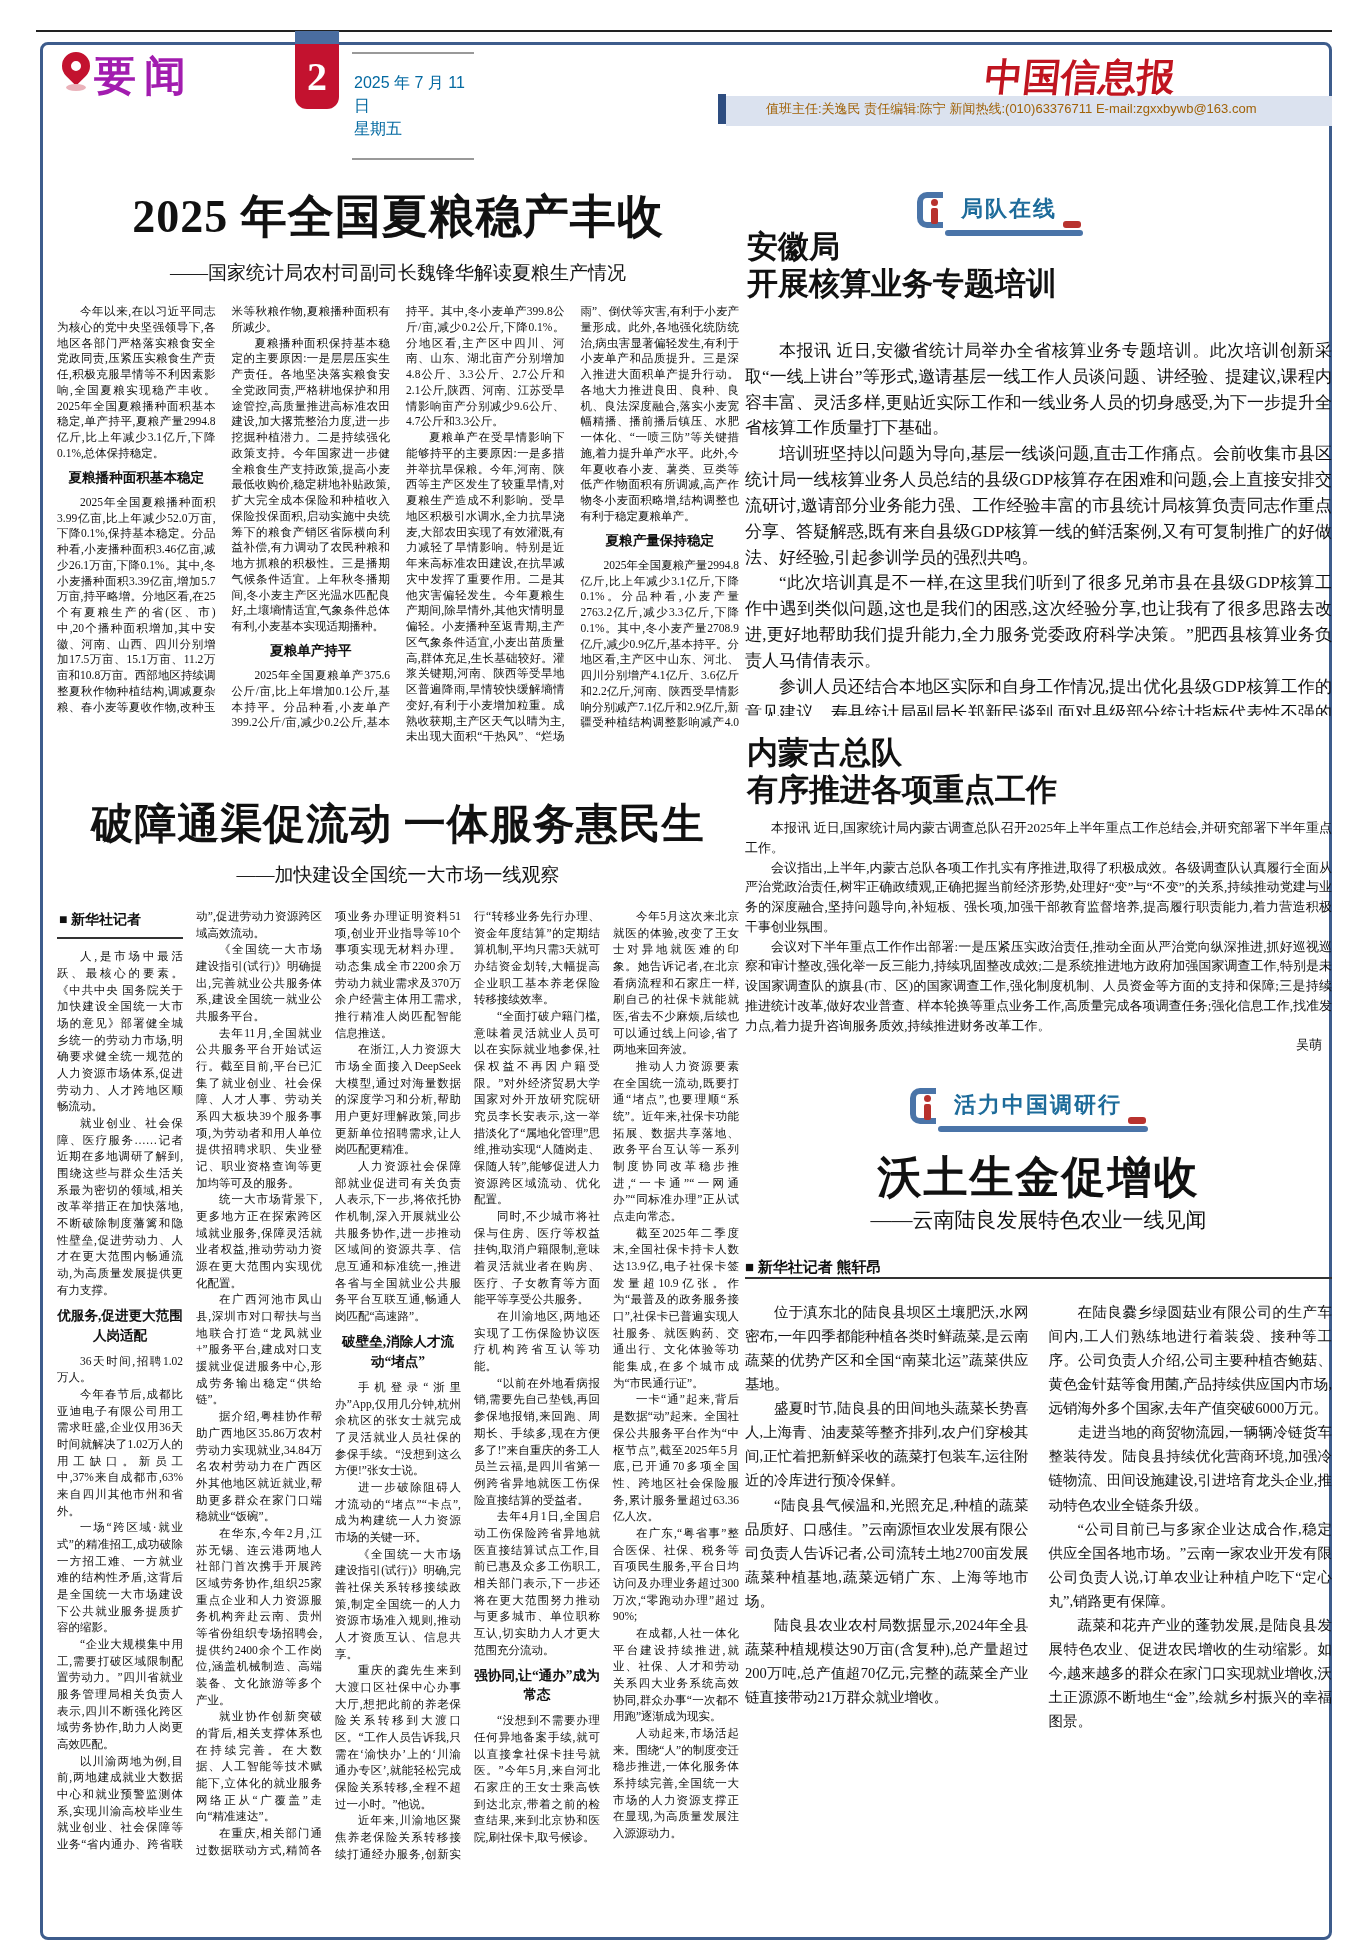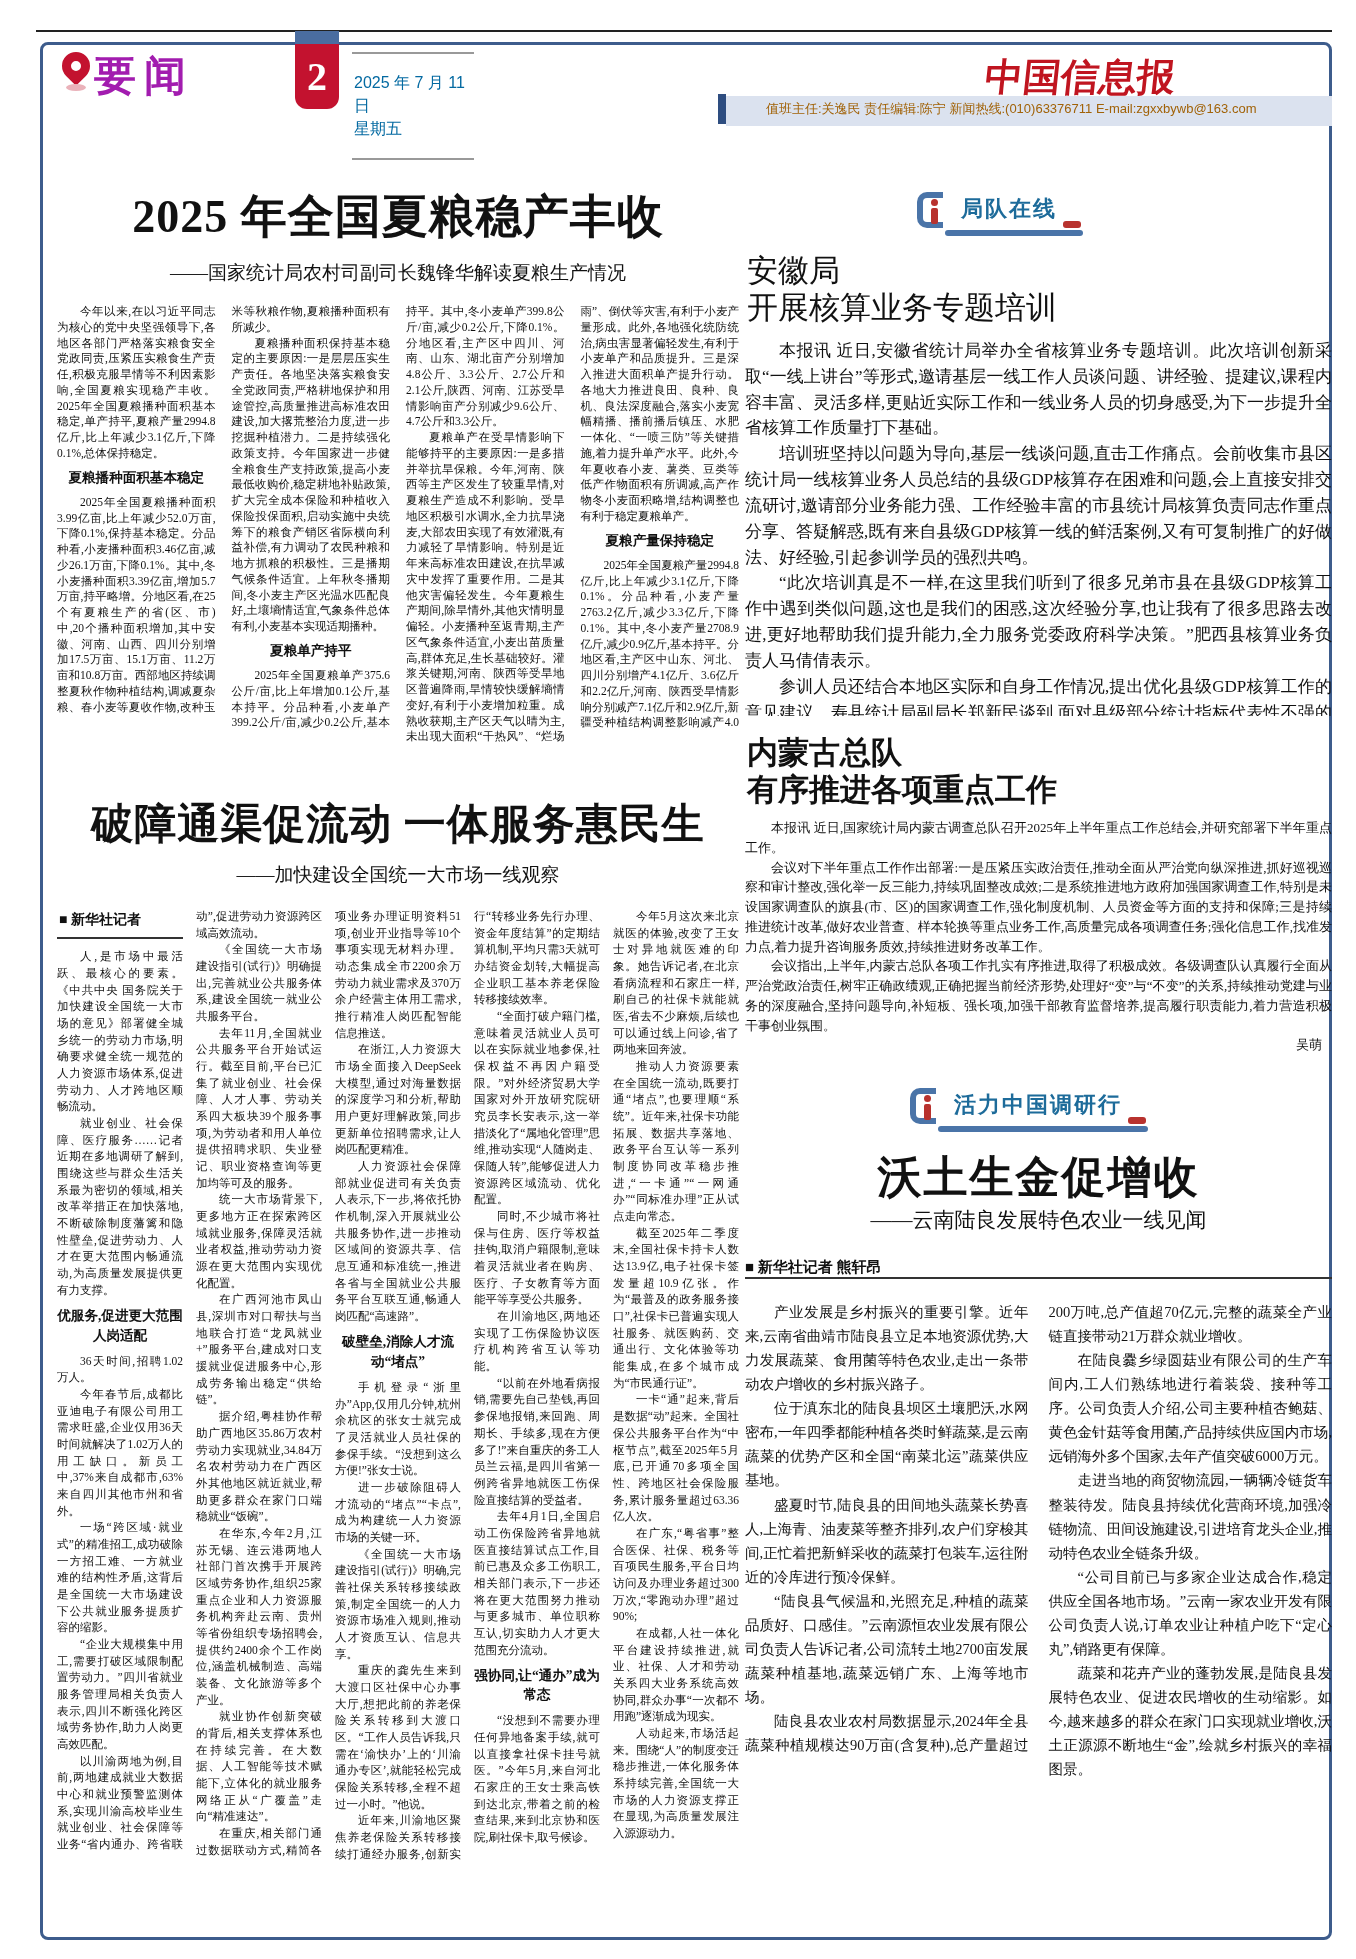--- a/index.html
+++ b/index.html
@@ -81,21 +81,21 @@
                   font-family:"Liberation Sans","DejaVu Sans",sans-serif;
                   font-size:22px; font-weight:bold; color:#1d6b9a; letter-spacing:2px; }
   .badge .bar { position:absolute; left:28px; right:0; bottom:2px; height:6px;
                 background:#4a74a8; border-radius:3px; }
   .badge .dash { position:absolute; right:2px; bottom:10px; width:18px; height:7px;
                  background:#b8322e; border-radius:3px; }
 
   .badge1 { position:absolute; left:172px; top:42px; }
   .badge2 { position:absolute; left:165px; top:938px; }
 
-  .anhui-title { position:absolute; left:2px; top:102px; font-size:31px; font-weight:normal; line-height:1.2; }
+  .anhui-title { position:absolute; left:2px; top:78px; font-size:31px; font-weight:bold; line-height:1.2; }
   .anhui-body  { position:absolute; left:0; top:188px; width:587px; height:378px; overflow:hidden;
                  font-size:17px; line-height:1.52; }
 
   .nm-title { position:absolute; left:2px; top:584px; font-size:31px; font-weight:bold; line-height:1.2; }
   .nm-body  { position:absolute; left:0; top:668px; width:587px; height:256px; overflow:hidden;
               font-size:13px; line-height:1.52; }
 
   .yn-title    { position:absolute; left:0; top:998px; width:587px; text-align:center;
                  font-size:44px; font-weight:bold; letter-spacing:2px; }
   .yn-subtitle { position:absolute; left:0; top:1056px; width:587px; text-align:center; font-size:21px; }
@@ -220,41 +220,40 @@
         <p class="b-p">此次培训对引导全省核算业务人员牢固树立统一核算理念、提升统一核算的规范性和严肃性,在前期改革基础上进一步推动县级GDP统一核算工作,具有重要作用。</p>
         <div class="b-sign">柏林</div>
       </div>
 
     <div class="nm-title">
       <div>内蒙古总队</div>
       <div>有序推进各项重点工作</div>
     </div>
     <div class="nm-body">
         <p class="b-p">本报讯 近日,国家统计局内蒙古调查总队召开2025年上半年重点工作总结会,并研究部署下半年重点工作。</p>
+        <p class="b-p">会议指出,上半年,内蒙古总队各项工作扎实有序推进,取得了积极成效。各级调查队认真履行全面从严治党政治责任,树牢正确政绩观,正确把握当前经济形势,处理好“变”与“不变”的关系,持续推动党建与业务的深度融合,坚持问题导向,补短板、强长项,加强干部教育监督培养,提高履行职责能力,着力营造积极干事创业氛围。</p>
         <p class="b-p">会议对下半年重点工作作出部署:一是压紧压实政治责任,推动全面从严治党向纵深推进,抓好巡视巡察和审计整改,强化举一反三能力,持续巩固整改成效;二是系统推进地方政府加强国家调查工作,特别是未设国家调查队的旗县(市、区)的国家调查工作,强化制度机制、人员资金等方面的支持和保障;三是持续推进统计改革,做好农业普查、样本轮换等重点业务工作,高质量完成各项调查任务;强化信息工作,找准发力点,着力提升咨询服务质效,持续推进财务改革工作。</p>
-        <p class="b-p">会议指出,上半年,内蒙古总队各项工作扎实有序推进,取得了积极成效。各级调查队认真履行全面从严治党政治责任,树牢正确政绩观,正确把握当前经济形势,处理好“变”与“不变”的关系,持续推动党建与业务的深度融合,坚持问题导向,补短板、强长项,加强干部教育监督培养,提高履行职责能力,着力营造积极干事创业氛围。</p>
         <div class="b-sign">吴萌</div>
       </div>
 
     <div class="badge badge2">
       <span class="ci">
         <span class="c"></span>
         <span class="idot"></span>
         <span class="istem"></span>
       </span>
       <span class="label">活力中国调研行</span>
       <span class="bar"></span>
       <span class="dash"></span>
     </div>
 
     <div class="yn-title">沃土生金促增收</div>
     <div class="yn-subtitle">——云南陆良发展特色农业一线见闻</div>
     <div class="yn-byline">■ 新华社记者 熊轩昂</div>
     <div class="yn-body">
-        <p class="b-p">产业发展是乡村振兴的重要引擎。近年来,云南省曲靖市陆良县立足本地资源优势,大力发展蔬菜、食用菌等特色农业,走出一条带动农户增收的乡村振兴路子。</p>
         <p class="b-p">位于滇东北的陆良县坝区土壤肥沃,水网密布,一年四季都能种植各类时鲜蔬菜,是云南蔬菜的优势产区和全国“南菜北运”蔬菜供应基地。</p>
         <p class="b-p">盛夏时节,陆良县的田间地头蔬菜长势喜人,上海青、油麦菜等整齐排列,农户们穿梭其间,正忙着把新鲜采收的蔬菜打包装车,运往附近的冷库进行预冷保鲜。</p>
         <p class="b-p">“陆良县气候温和,光照充足,种植的蔬菜品质好、口感佳。”云南源恒农业发展有限公司负责人告诉记者,公司流转土地2700亩发展蔬菜种植基地,蔬菜远销广东、上海等地市场。</p>
         <p class="b-p">陆良县农业农村局数据显示,2024年全县蔬菜种植规模达90万亩(含复种),总产量超过200万吨,总产值超70亿元,完整的蔬菜全产业链直接带动21万群众就业增收。</p>
         <p class="b-p">在陆良爨乡绿圆菇业有限公司的生产车间内,工人们熟练地进行着装袋、接种等工序。公司负责人介绍,公司主要种植杏鲍菇、黄色金针菇等食用菌,产品持续供应国内市场,远销海外多个国家,去年产值突破6000万元。</p>
         <p class="b-p">走进当地的商贸物流园,一辆辆冷链货车整装待发。陆良县持续优化营商环境,加强冷链物流、田间设施建设,引进培育龙头企业,推动特色农业全链条升级。</p>
         <p class="b-p">“公司目前已与多家企业达成合作,稳定供应全国各地市场。”云南一家农业开发有限公司负责人说,订单农业让种植户吃下“定心丸”,销路更有保障。</p>
         <p class="b-p">蔬菜和花卉产业的蓬勃发展,是陆良县发展特色农业、促进农民增收的生动缩影。如今,越来越多的群众在家门口实现就业增收,沃土正源源不断地生“金”,绘就乡村振兴的幸福图景。</p>
       </div>
 

